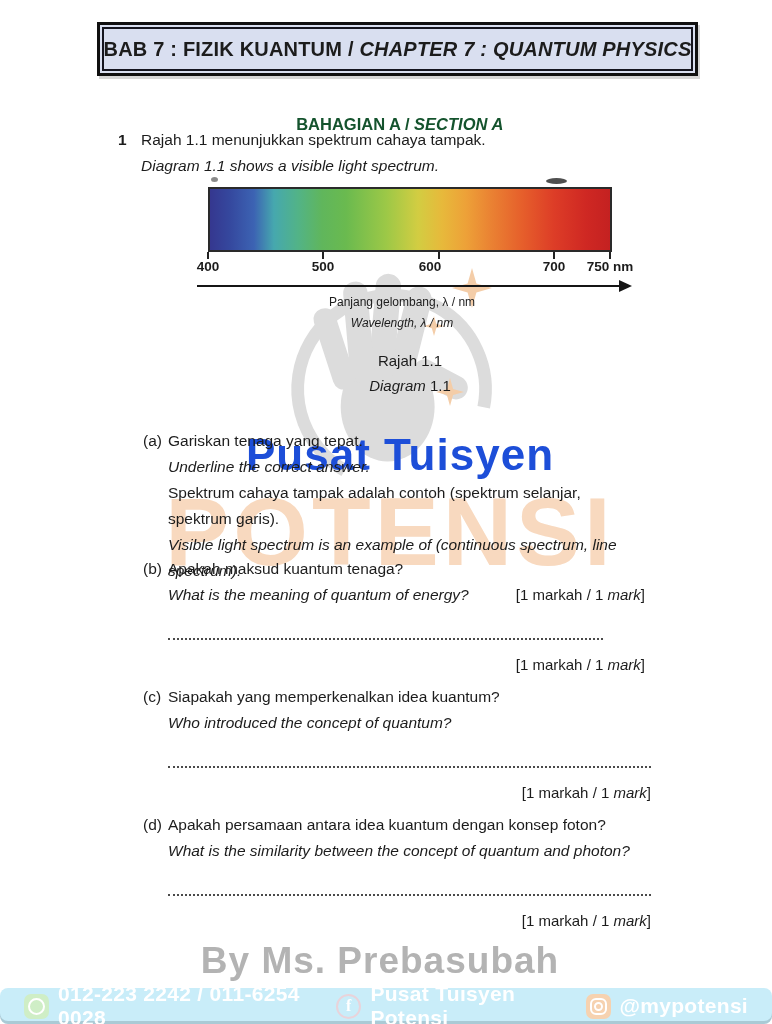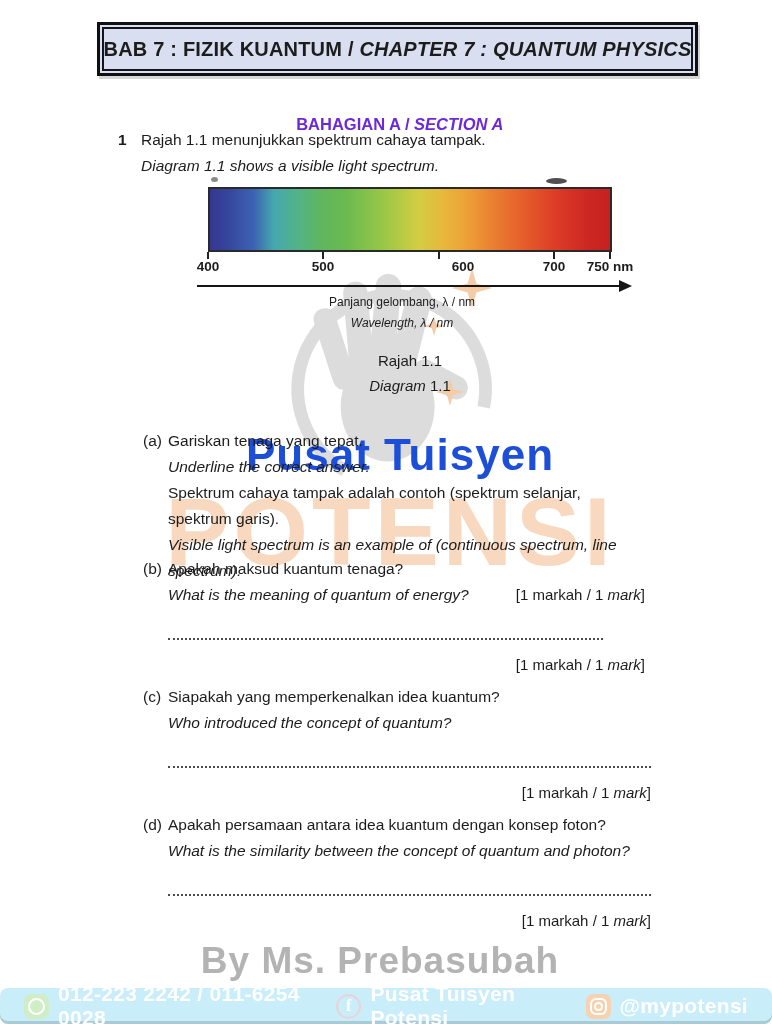--- a/index.html
+++ b/index.html
@@ -12,21 +12,21 @@
   .layer-content{position:absolute;inset:0;z-index:1;}
 
   
   .title-box{left:97px;top:22px;width:595px;height:48px;background:#d9dff0;
              border:3px solid #101010;box-shadow:2px 3px 0 rgba(120,120,120,.30);}
   .title-inner{position:absolute;inset:2px;border:2px solid #15151f;display:flex;
                align-items:center;justify-content:center;font-weight:bold;font-size:20px;
                letter-spacing:.2px;white-space:pre;}
 
   .section-heading{left:0;top:96px;width:772px;text-align:center;font-weight:bold;
-                   font-size:16.5px;color:#6d28d9;white-space:pre;}
+                   font-size:16.5px;color:#14532d;white-space:pre;}
 
   .intro{left:118px;top:127px;font-size:15.5px;line-height:26px;display:flex;}
   .qnum{font-weight:bold;width:23px;flex:none;}
 
   
   .bar{left:208px;top:187px;width:404px;height:65px;border:2px solid #2a2a2a;box-sizing:border-box;}
   .tick{top:252px;width:2px;height:7px;background:#222;}
   .tick-label{top:259px;font-size:13.5px;font-weight:bold;transform:translateX(-50%);white-space:nowrap;}
   .axis-line{left:197px;top:285px;width:424px;height:2px;background:#151515;}
   .axis-head{left:619px;top:280px;width:0;height:0;border-left:13px solid #151515;
@@ -122,21 +122,21 @@
     <div class="abs artifact2"></div>
 
     <div class="abs tick" style="left:207px"></div>
     <div class="abs tick" style="left:322px"></div>
     <div class="abs tick" style="left:438px"></div>
     <div class="abs tick" style="left:553px"></div>
     <div class="abs tick" style="left:609px"></div>
 
     <span class="abs tick-label" style="left:208px">400</span>
     <span class="abs tick-label" style="left:323px">500</span>
-    <span class="abs tick-label" style="left:463px">600</span>
+    <span class="abs tick-label" style="left:430px">600</span>
     <span class="abs tick-label" style="left:554px">700</span>
     <span class="abs tick-label" style="left:610px">750 nm</span>
 
     <div class="abs axis-line"></div>
     <div class="abs axis-head"></div>
 
     <div class="abs cap" style="top:295px">Panjang gelombang, λ / nm</div>
     <div class="abs cap it" style="top:316px">Wavelength, λ / nm</div>
 
     <div class="abs figlab" style="top:352px">Rajah 1.1</div>

